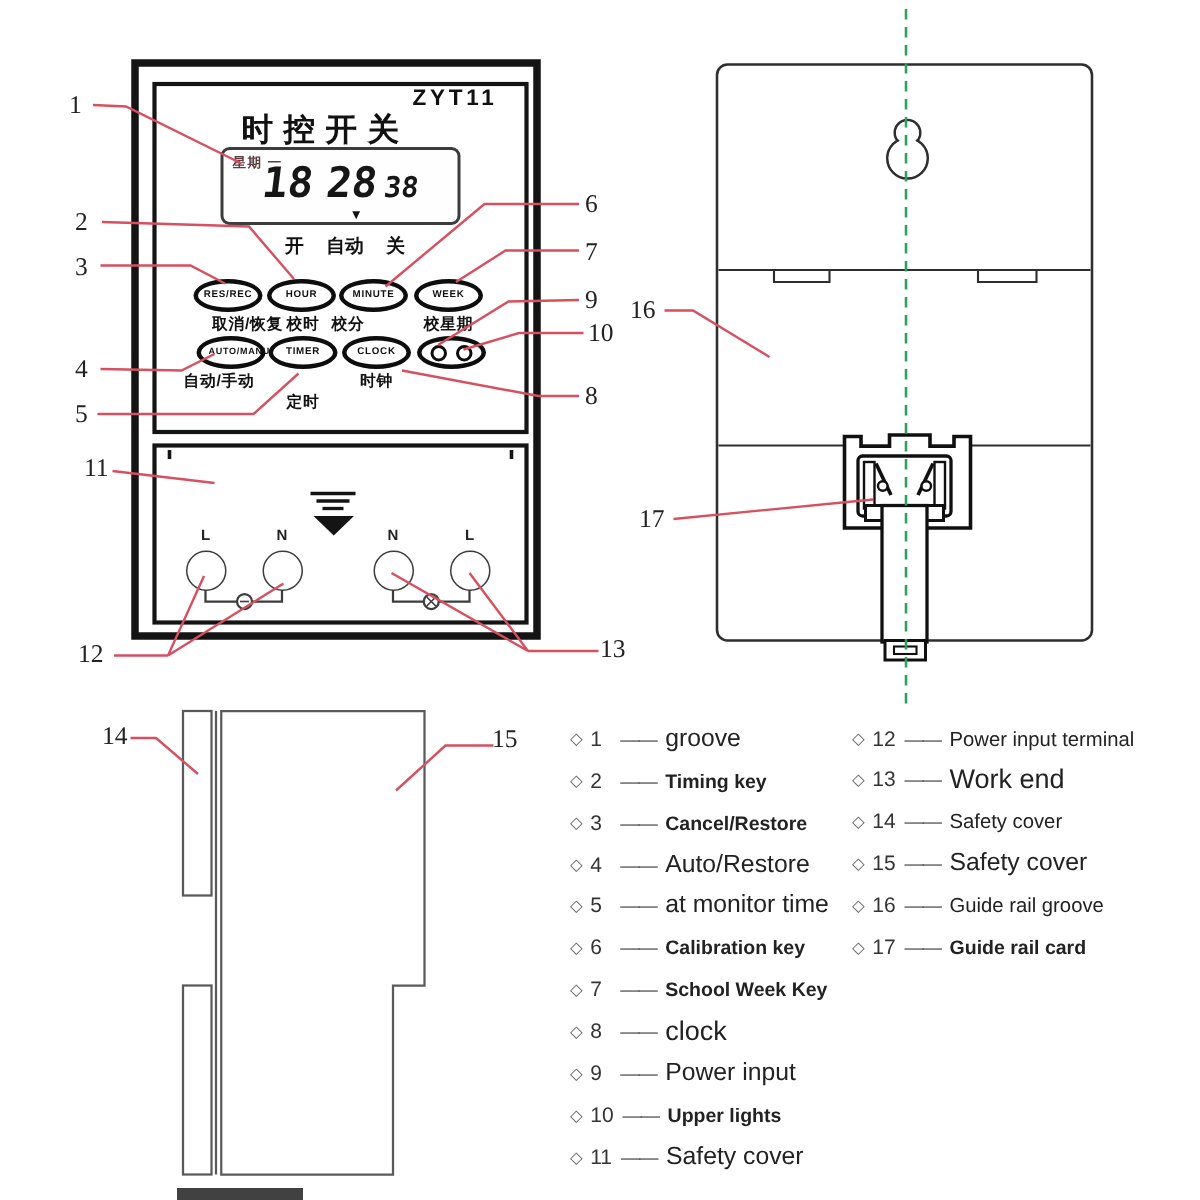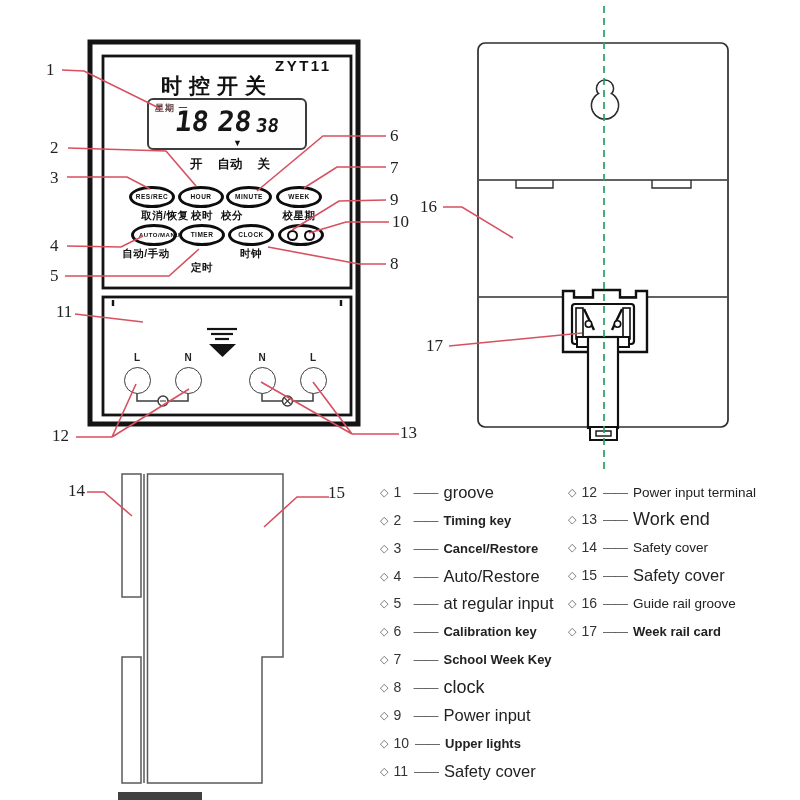--- a/index.html
+++ b/index.html
@@ -217,21 +217,21 @@
   <div class="lrow" style="left:380px;top:565px">
     <span class="dia">◇</span>
     <span class="lnum">4</span>
     <span class="ldash">——</span>
     <span class="llab leg-lg">Auto/Restore</span>
   </div>
   <div class="lrow" style="left:380px;top:592px">
     <span class="dia">◇</span>
     <span class="lnum">5</span>
     <span class="ldash">——</span>
-    <span class="llab leg-lg">at regular input</span>
+    <span class="llab leg-lg">at monitor time</span>
   </div>
   <div class="lrow" style="left:380px;top:620px">
     <span class="dia">◇</span>
     <span class="lnum">6</span>
     <span class="ldash">——</span>
     <span class="llab leg-md">Calibration key</span>
   </div>
   <div class="lrow" style="left:380px;top:648px">
     <span class="dia">◇</span>
     <span class="lnum">7</span>
@@ -290,21 +290,21 @@
   <div class="lrow" style="left:568px;top:592px">
     <span class="dia">◇</span>
     <span class="lnum">16</span>
     <span class="ldash">——</span>
     <span class="llab leg-sm">Guide rail groove</span>
   </div>
   <div class="lrow" style="left:568px;top:620px">
     <span class="dia">◇</span>
     <span class="lnum">17</span>
     <span class="ldash">——</span>
-    <span class="llab leg-md">Week rail card</span>
+    <span class="llab leg-md">Guide rail card</span>
   </div>
 
   <svg class="layer" width="800" height="800" viewBox="0 0 800 800">
     <g stroke="#d84f5f" stroke-width="1.6" fill="none">
       <polyline points="62,70 84,71 161,109"></polyline>
       <polyline points="68,148 166,151 196,186"></polyline>
       <polyline points="67,177 127,177 150,189"></polyline>
       <polyline points="67,246 121,247 143,236"></polyline>
       <polyline points="65,276 169,276 199,249"></polyline>
       <polyline points="386,136 323,136 257,191"></polyline>

